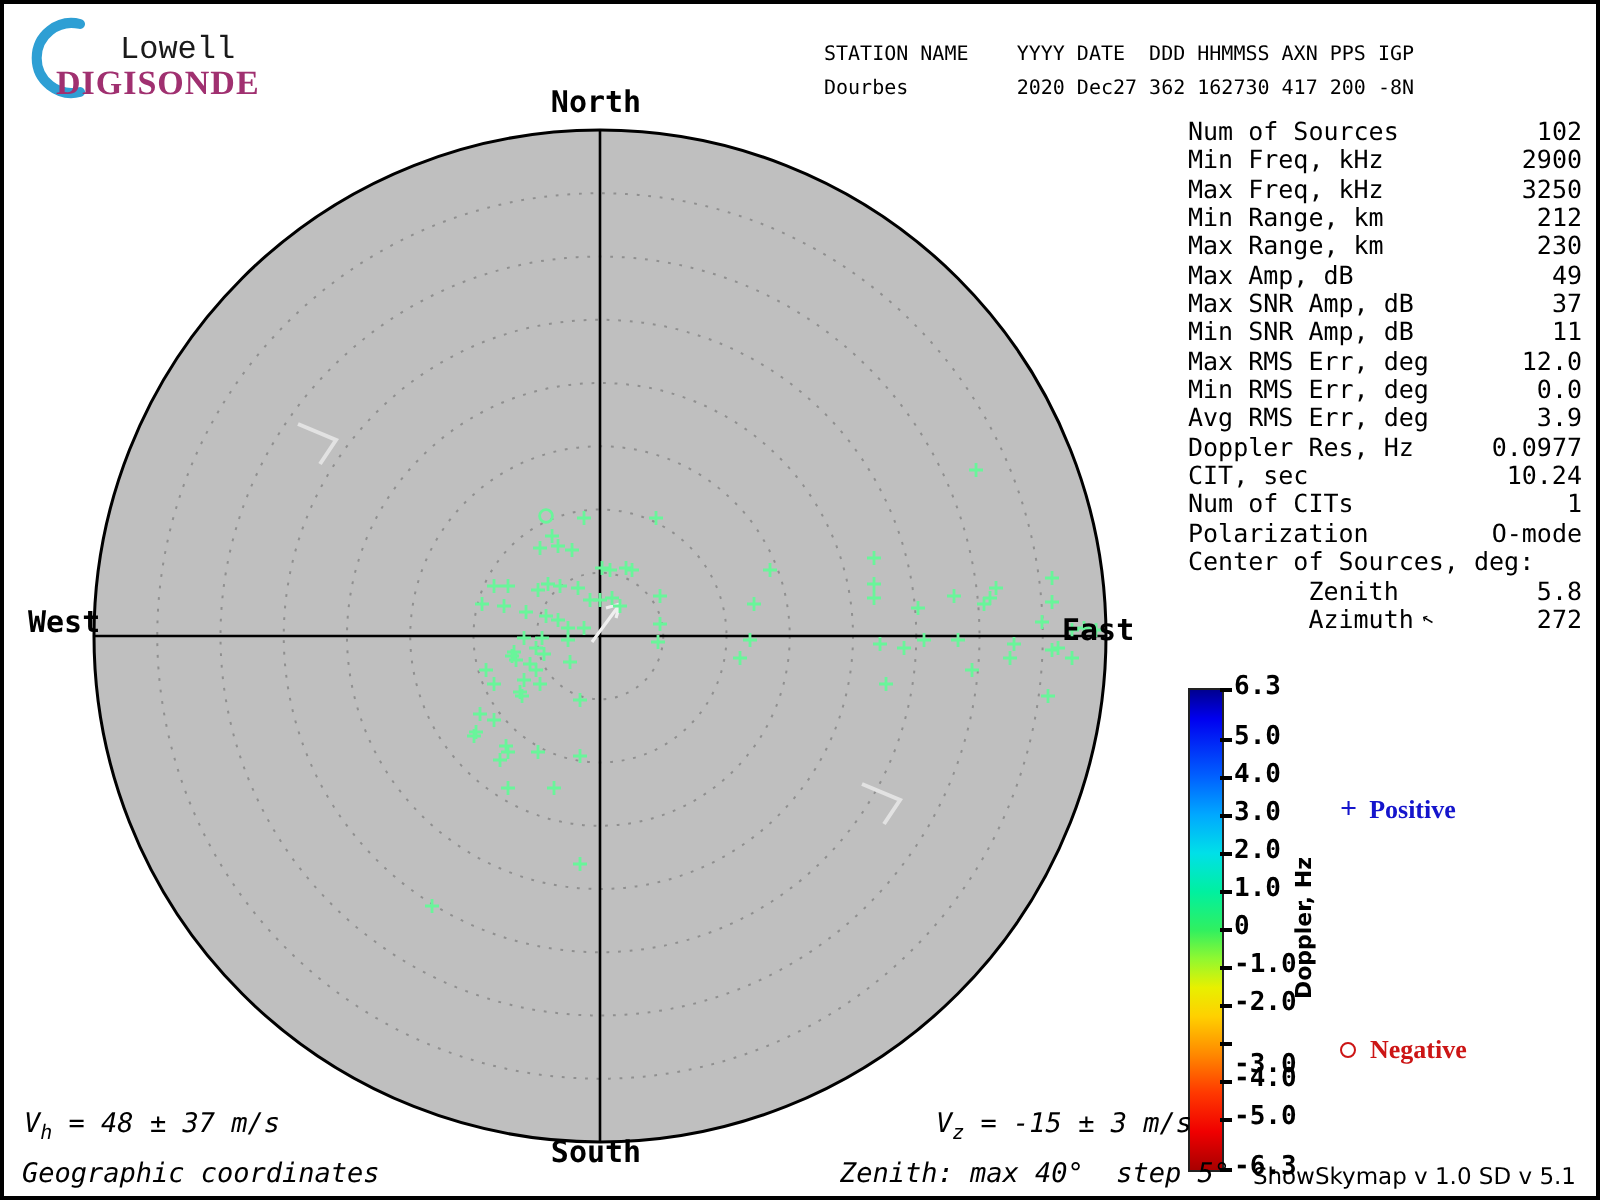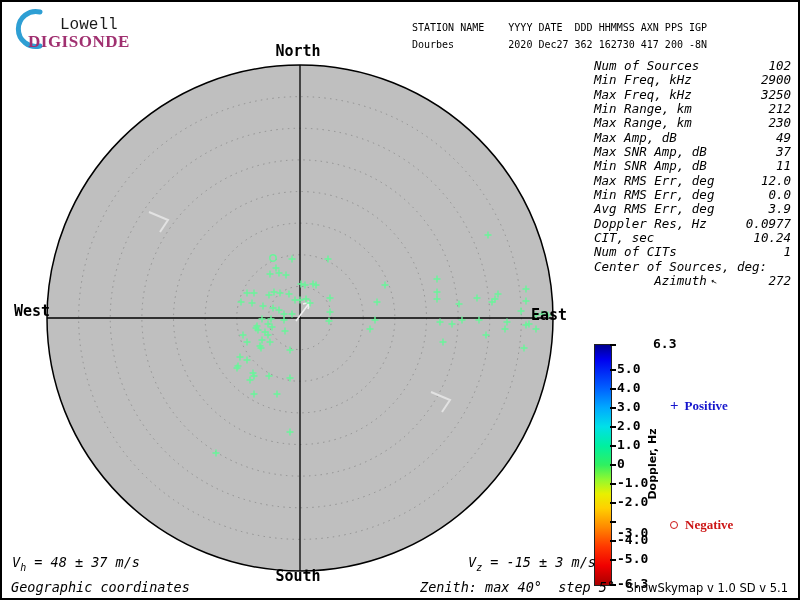--- a/index.html
+++ b/index.html
@@ -22,21 +22,21 @@
 
   
   .compass{position:absolute;font-weight:bold;font-size:15px;color:#000;}
   .north{left:296px;top:40px;transform:translateX(-50%);}
   .south{left:296px;top:565px;transform:translateX(-50%);}
   .west{left:12px;top:300px;}
   .east{left:529px;top:304px;}
 
   
   .stats{position:absolute;left:592px;top:57px;width:197px;font-size:12.5px;line-height:14.35px;}
-  .stat-row{display:flex;align-items:flex-end;font-style:italic;}
+  .stat-row{display:flex;align-items:flex-end;}
   .stat-label{white-space:pre;}
   .stat-icon{font-size:10px;margin-left:4px;transform:rotate(-15deg);}
   .stat-value{margin-left:auto;white-space:pre;}
 
   
   .colorbar{position:absolute;left:592px;top:342px;width:16px;height:240px;border:1px solid #222;}
   .cb-ticks{position:absolute;left:608px;top:342px;width:60px;height:240px;}
   .cb-tick{position:absolute;left:0;width:6px;height:0;border-top:2px solid #000;}
   .cb-lab{position:absolute;left:7px;transform:translateY(-55%);font-weight:bold;font-size:13px;}
   .doppler-label{position:absolute;left:650px;top:462px;transform:translate(-50%,-50%) rotate(-90deg);
@@ -240,34 +240,42 @@
       </div>
       <div class="stat-row">
         <span class="stat-label">CIT, sec</span>
         <span class="stat-value">10.24</span>
       </div>
       <div class="stat-row">
         <span class="stat-label">Num of CITs</span>
         <span class="stat-value">1</span>
       </div>
       <div class="stat-row">
+        <span class="stat-label">Polarization</span>
+        <span class="stat-value">O-mode</span>
+      </div>
+      <div class="stat-row">
         <span class="stat-label">Center of Sources, deg:</span>
         <span class="stat-value"></span>
+      </div>
+      <div class="stat-row">
+        <span class="stat-label">        Zenith</span>
+        <span class="stat-value">5.8</span>
       </div>
       <div class="stat-row">
         <span class="stat-label">        Azimuth</span>
         <span class="stat-icon">↖</span>
         <span class="stat-value">272</span>
       </div>
     </div>
 
   <div class="colorbar" style="background: linear-gradient(rgb(0, 0, 144) 0%, rgb(0, 0, 240) 6%, rgb(0, 96, 255) 18%, rgb(0, 168, 255) 26%, rgb(0, 224, 232) 34%, rgb(0, 240, 160) 42%, rgb(48, 240, 96) 50%, rgb(144, 248, 48) 56%, rgb(232, 240, 0) 62%, rgb(255, 208, 0) 68%, rgb(255, 136, 0) 76%, rgb(255, 56, 0) 84%, rgb(240, 0, 0) 92%, rgb(168, 0, 0) 100%);"></div>
   <div class="cb-ticks">
       <div class="cb-tick" style="top: 0px;"></div>
-      <span class="cb-lab" style="top: 0px; margin-left: 36px;">6.3</span>
+      <span class="cb-lab" style="top: 0px;">6.3</span>
       <div class="cb-tick" style="top: 24.7619px;"></div>
       <span class="cb-lab" style="top: 24.7619px;">5.0</span>
       <div class="cb-tick" style="top: 43.8095px;"></div>
       <span class="cb-lab" style="top: 43.8095px;">4.0</span>
       <div class="cb-tick" style="top: 62.8571px;"></div>
       <span class="cb-lab" style="top: 62.8571px;">3.0</span>
       <div class="cb-tick" style="top: 81.9048px;"></div>
       <span class="cb-lab" style="top: 81.9048px;">2.0</span>
       <div class="cb-tick" style="top: 100.952px;"></div>
       <span class="cb-lab" style="top: 100.952px;">1.0</span>

